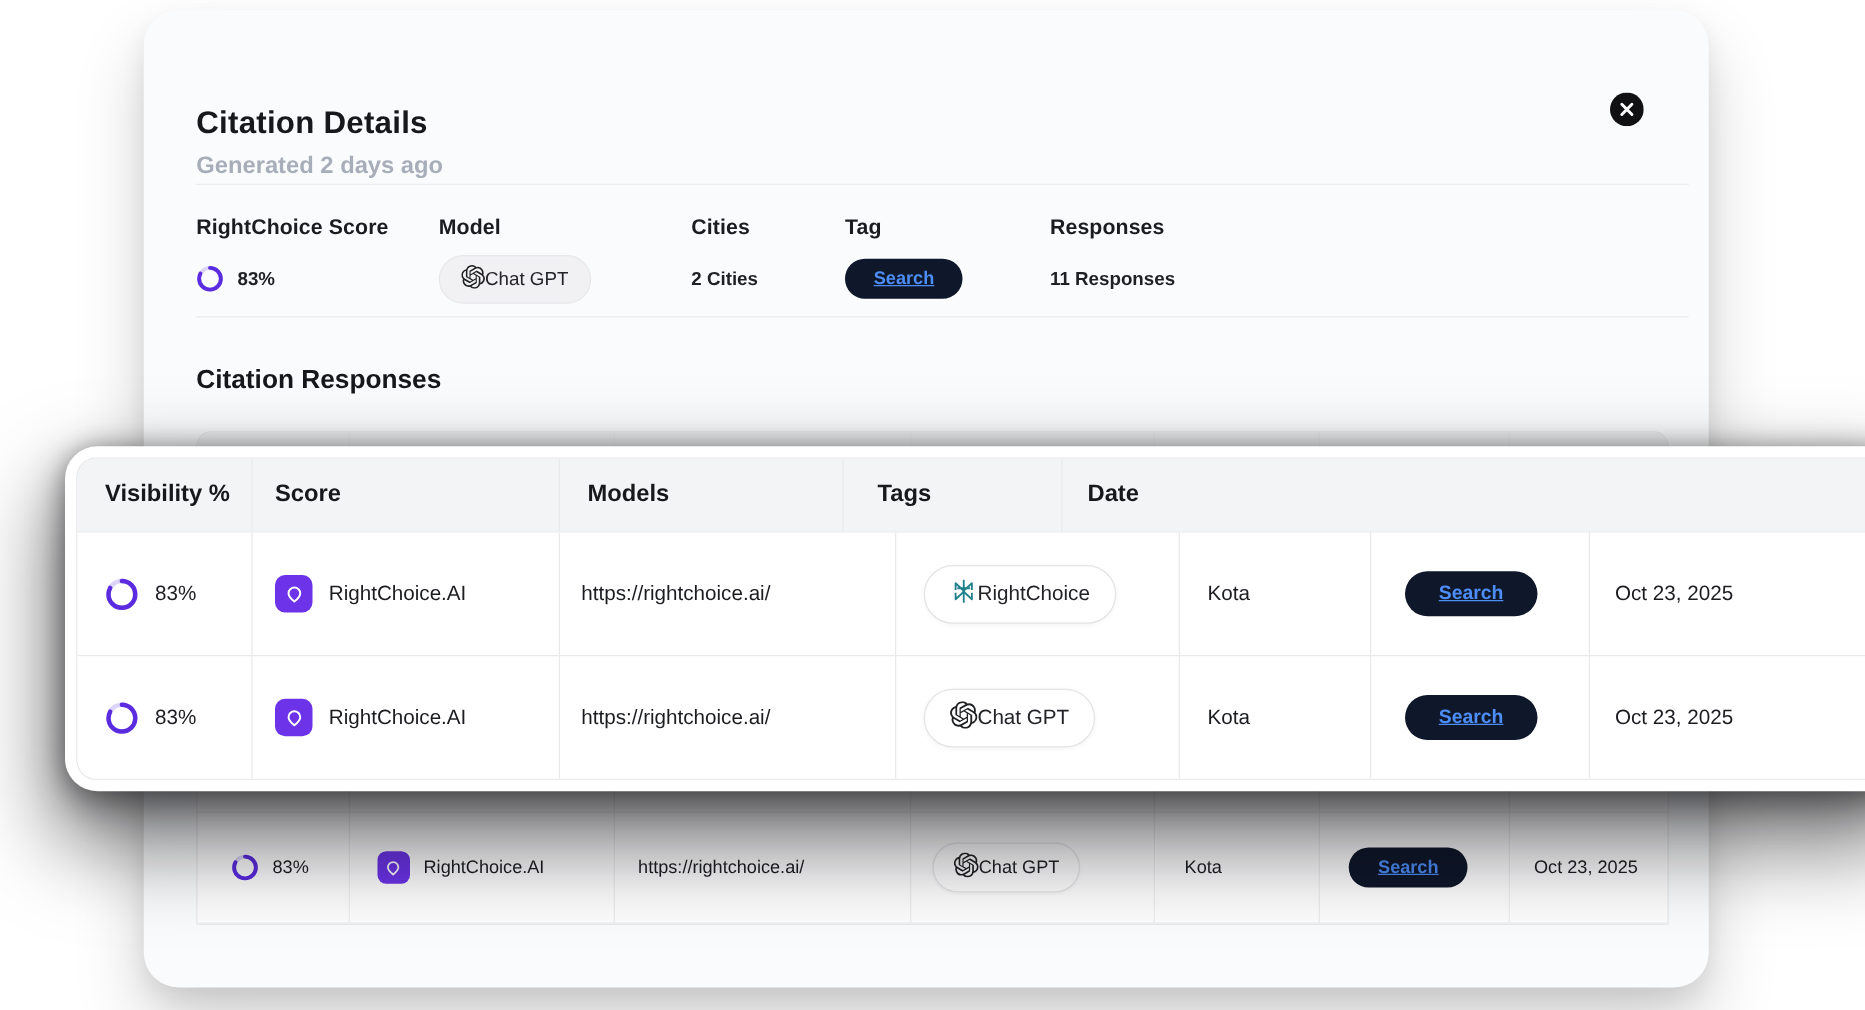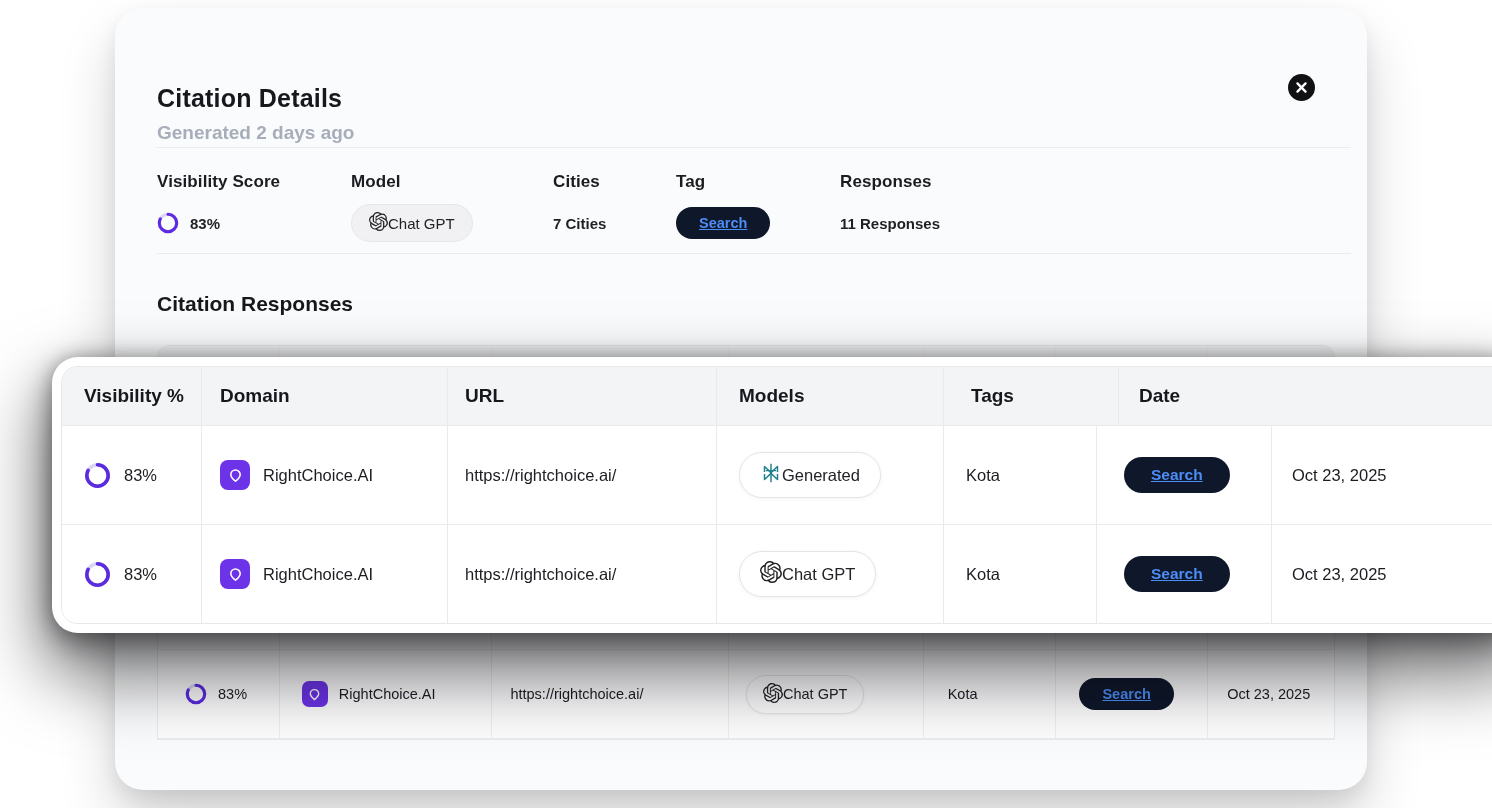--- a/index.html
+++ b/index.html
@@ -117,21 +117,21 @@
       <svg width="27" height="27" viewBox="0 0 24 24">
         <circle cx="12" cy="12" r="12" fill="#111114"></circle>
         <path d="M8.4 8.4l7.2 7.2M15.6 8.4l-7.2 7.2" stroke="#fff" stroke-width="2.1" stroke-linecap="round"></path>
       </svg>
     </span>
   </button>
 
   <div class="divider d1"></div>
 
   <div class="stat s-vis">
-    <div class="stat-label">Visibility Score</div>
+    <div class="stat-label">RightChoice Score</div>
     <div class="stat-value">
       <span>
         <svg class="ring" width="22" height="22" viewBox="0 0 24 24">
           <circle cx="12" cy="12" r="9.5" fill="none" stroke="#dcd5f8" stroke-width="3.4"></circle>
           <circle cx="12" cy="12" r="9.5" fill="none" stroke="#5b2be0" stroke-width="3.4" pathLength="100" stroke-dashoffset="25" stroke-linecap="round" stroke-dasharray="83 17"></circle>
         </svg>
       </span>
       <span>83%</span>
     </div>
   </div>
@@ -146,21 +146,21 @@
             </svg>
         </span>
         <span>Chat GPT</span>
       </span>
     </div>
   </div>
 
   <div class="stat s-cities">
     <div class="stat-label">Cities</div>
     <div class="stat-value">
-        <span>7 Cities</span>
+        <span>2 Cities</span>
       </div>
   </div>
 
   <div class="stat s-tag">
     <div class="stat-label">Tag</div>
     <div class="stat-value">
       <span class="badge sm">Search</span>
     </div>
   </div>
 
@@ -253,22 +253,21 @@
           <span>Oct 23, 2025</span>
         </div>
     </div>
   </div>
 </div>
 
 <div class="popup">
   <div class="popup-table">
     <div class="p-row header">
       <div class="p-cell pc0">Visibility %</div>
-      <div class="p-cell pc1">Domain</div>
-      <div class="p-cell pc2">URL</div>
+      <div class="p-cell pc1">Score</div>
       <div class="p-cell pc3">Models</div>
       <div class="p-cell pc5">Tags</div>
       <div class="p-cell pc6">Date</div>
     </div>
 
     <div class="p-row data">
       <div class="p-cell pc0">
         <span>
           <svg class="ring" width="27" height="27" viewBox="0 0 24 24">
             <circle cx="12" cy="12" r="9.5" fill="none" stroke="#dcd5f8" stroke-width="3.2"></circle>
@@ -293,21 +292,21 @@
           <span>
             <svg width="22" height="22" viewBox="0 0 24 24" fill="none" stroke="#20808d" stroke-width="1.6" stroke-linecap="square" stroke-linejoin="round">
               <path d="M12 2.8v18.4"></path>
               <path d="M12 11.6 4.9 5v5"></path>
               <path d="M12 11.6 19.1 5v5"></path>
               <path d="M12 12.4 4.9 19v-5"></path>
               <path d="M12 12.4 19.1 19v-5"></path>
               <path d="M7.2 9.4h9.6"></path>
             </svg>
           </span>
-          <span>Generated</span>
+          <span>RightChoice</span>
         </span>
       </div>
       <div class="p-cell pc4">
           <span>Kota</span>
         </div>
       <div class="p-cell pc5">
           <span class="badge lg">Search</span>
         </div>
       <div class="p-cell pc6">
           <span>Oct 23, 2025</span>

